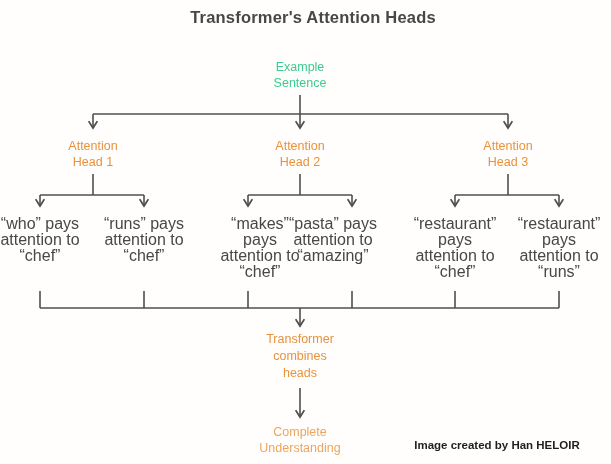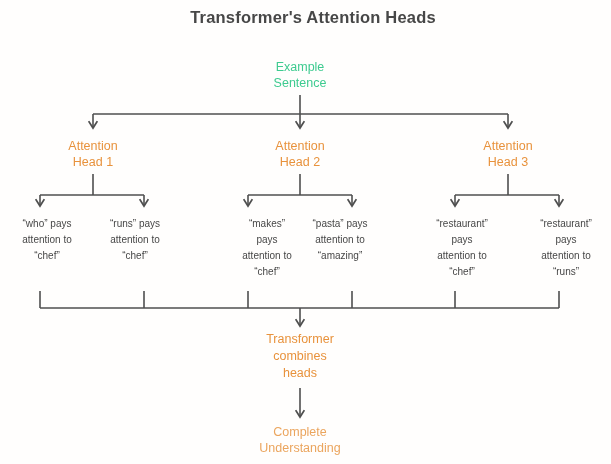--- a/index.html
+++ b/index.html
@@ -48,23 +48,23 @@
     text-align: center;
     white-space: pre-line;
     font-size: 12.5px;
     line-height: 16px;
     color: var(--text-dark, #474747);
   }
   .node.root    { left: 300px; top: 59px;  color: var(--accent-green, #3ecb90); }
   .node.head-1  { left: 93px;  top: 138px; color: var(--accent-orange, #e8923c); }
   .node.head-2  { left: 300px; top: 138px; color: var(--accent-orange, #e8923c); }
   .node.head-3  { left: 508px; top: 138px; color: var(--accent-orange, #e8923c); }
-  .node.leaf    { font-size: 10px; top: 216px; margin-left: 7px; }
+  .node.leaf    { font-size: 16px; top: 216px; }
   .node.leaf-1  { left: 40px; }
-  .node.leaf-2  { left: 128px; }
+  .node.leaf-2  { left: 144px; }
   .node.leaf-3  { left: 260px; }
   .node.leaf-4  { left: 333px; }
   .node.leaf-5  { left: 455px; }
   .node.leaf-6  { left: 559px; }
   .node.combiner { left: 300px; top: 331px; color: var(--accent-orange, #e8923c); line-height: 17px; }
   .node.result   { left: 300px; top: 424px; color: var(--accent-orange-light, #eba55e); }
   .attribution {
     position: absolute;
     left: 497px;
     top: 439px;
@@ -165,14 +165,15 @@
 pays
 attention to
 “runs”</div>
 
   <div class="node result">Complete
 Understanding</div>
   <div class="node combiner">Transformer
 combines
 heads</div>
 
+  <div class="attribution">Image created by Han HELOIR</div>
 
 </div>
 
 </body></html>

